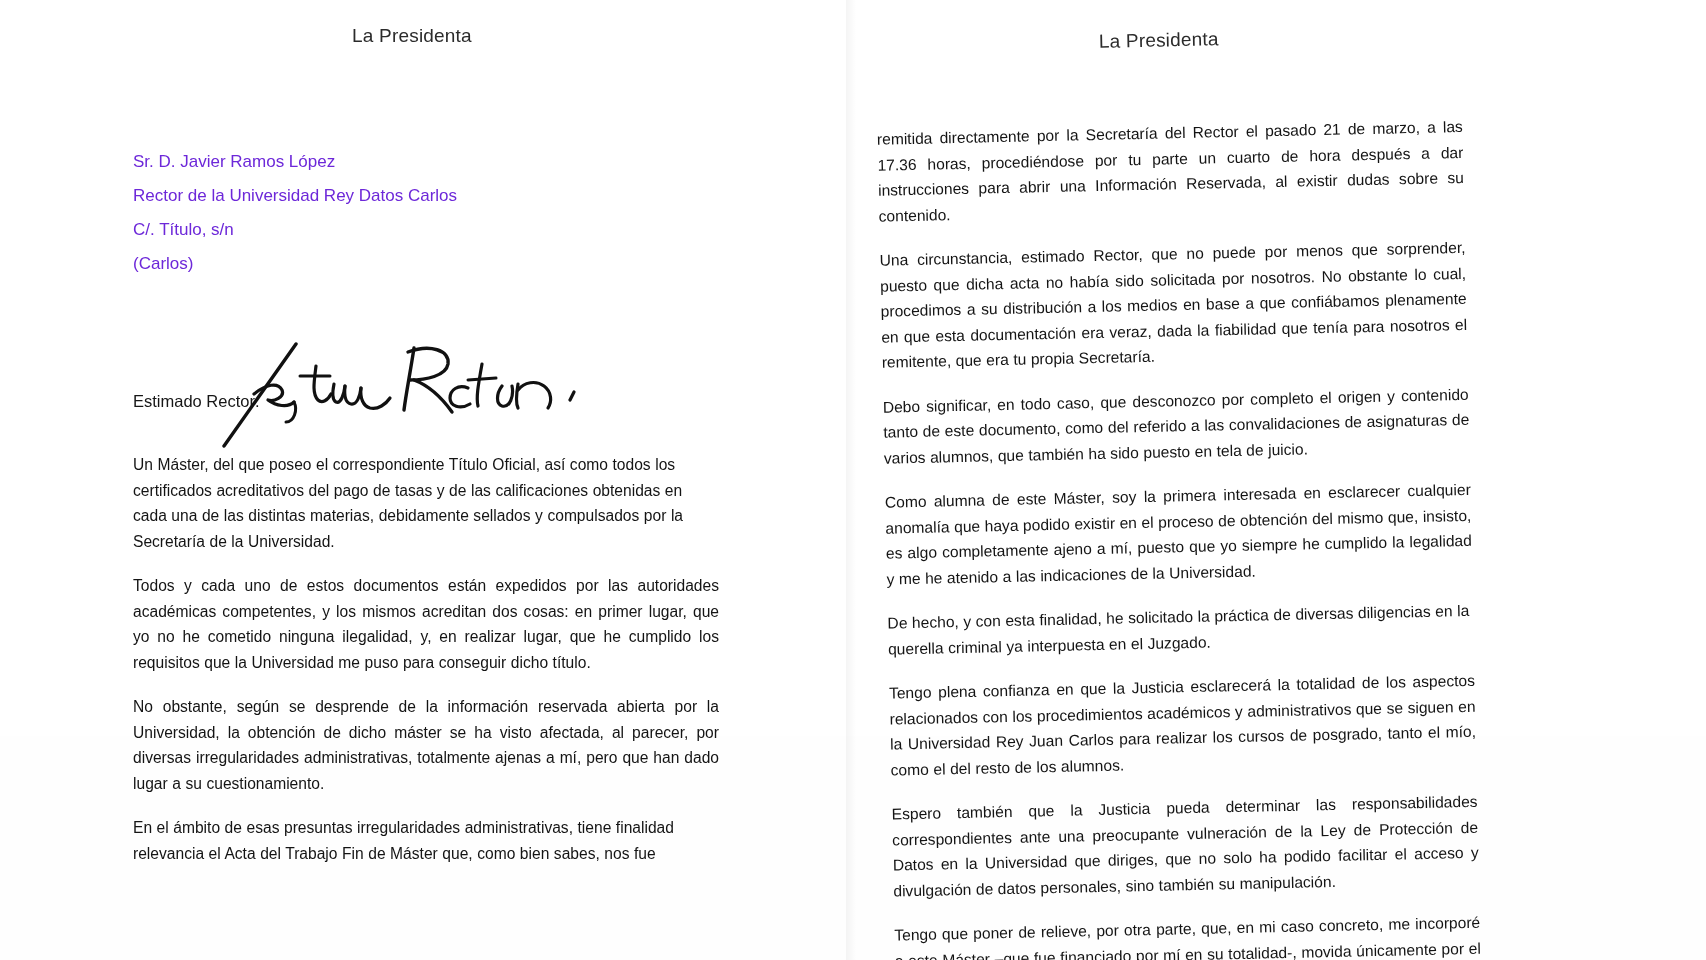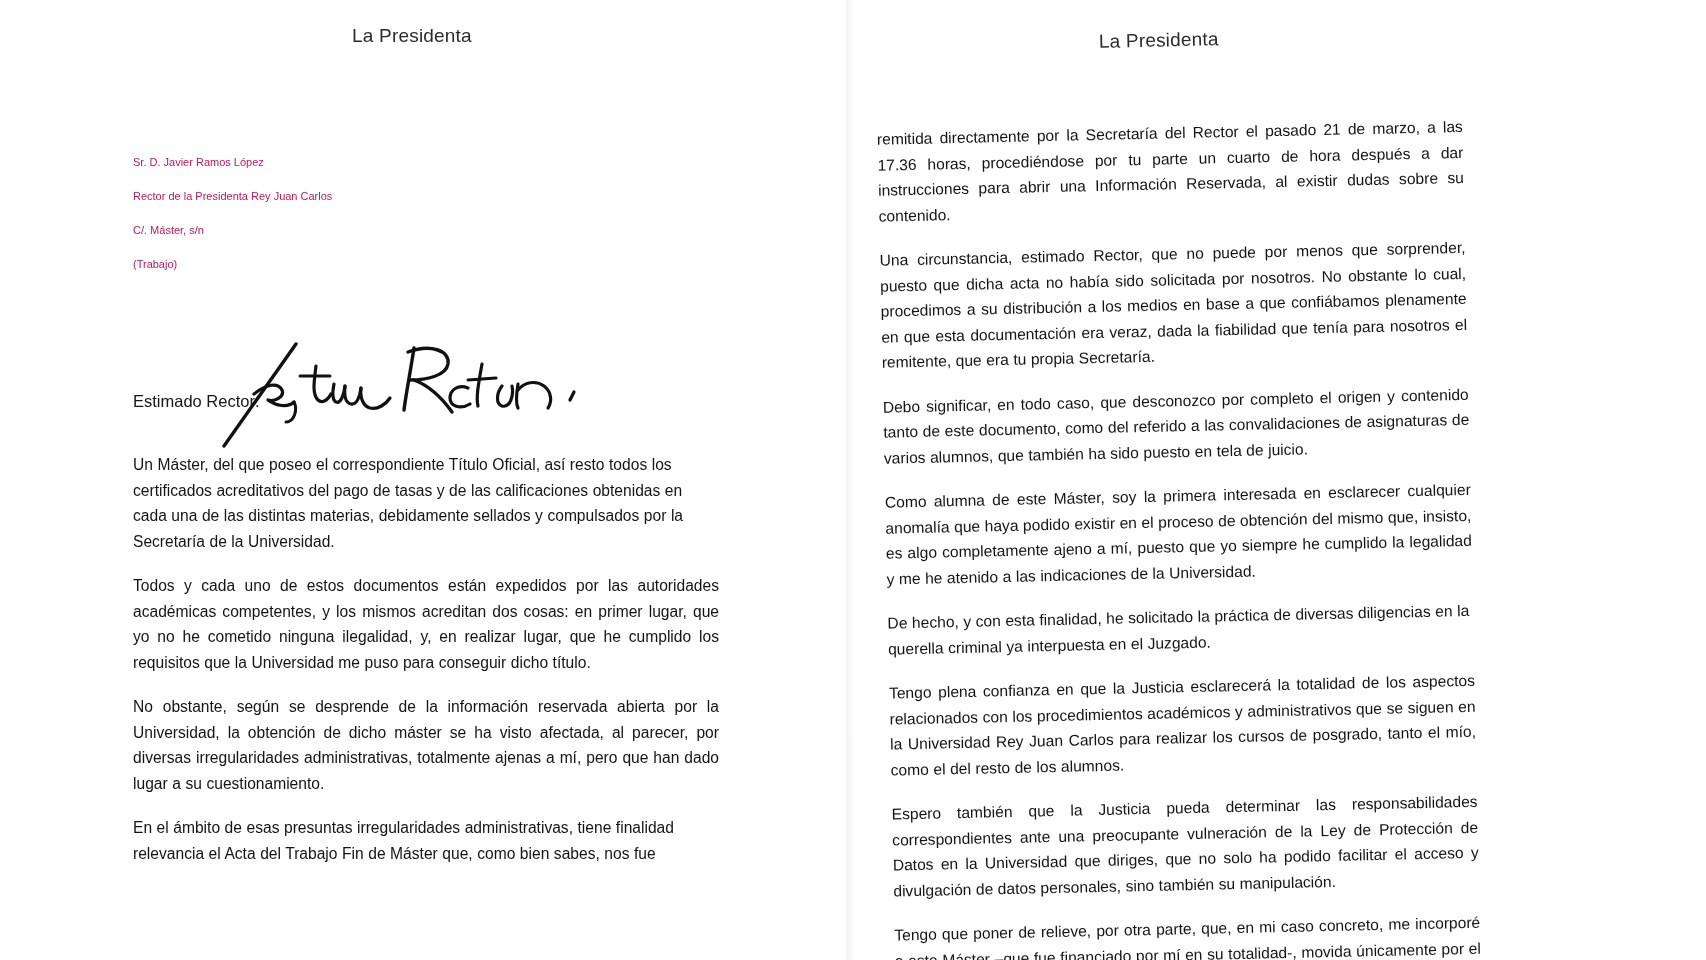--- a/index.html
+++ b/index.html
@@ -46,23 +46,23 @@
   .lh-left  { left: 352px; top: 25px; }
   .lh-right { left: 252px; top: 27px; }
 
   .addr {
     position: absolute;
     left: 133px;
     top: 145px;
     width: 620px;
   }
   .addr-line {
-    font-size: 11px;
+    font-size: 17px;
     line-height: 34px;
-    color: #be185d;
+    color: #6d28d9;
     white-space: nowrap;
   }
 
   .salutation {
     position: absolute;
     left: 133px;
     top: 392px;
     font-size: 16.5px;
     color: #161616;
     white-space: nowrap;
@@ -111,23 +111,23 @@
 <body>
 
 <div class="scan">
 
   <div class="page page-left">
 
     <div class="letterhead lh-left">La Presidenta</div>
 
     <div class="addr">
       <div class="addr-line">Sr. D. Javier Ramos López</div>
-      <div class="addr-line">Rector de la Presidenta Rey Juan Carlos</div>
-      <div class="addr-line">C/. Máster, s/n</div>
-      <div class="addr-line">(Trabajo)</div>
+      <div class="addr-line">Rector de la Universidad Rey Datos Carlos</div>
+      <div class="addr-line">C/. Título, s/n</div>
+      <div class="addr-line">(Carlos)</div>
     </div>
 
     <div class="salutation">Estimado Rector:</div>
 
     <svg class="handwriting" viewBox="0 0 420 120">
       <g fill="none" stroke="#111111" stroke-linecap="round" stroke-linejoin="round">
         <path d="M6 116 L78 14" stroke-width="3.4"></path>
         <path d="M36 64 C48 54, 60 52, 64 60 C67 67, 56 72, 50 70 C58 76, 70 78, 76 72" stroke-width="3.2"></path>
         <path d="M76 72 C80 80, 76 92, 68 92" stroke-width="3"></path>
         <path d="M82 46 L112 46" stroke-width="3"></path>
@@ -142,21 +142,21 @@
         <path d="M264 34 C260 56, 258 68, 260 76" stroke-width="3.2"></path>
         <path d="M250 50 L278 48" stroke-width="3"></path>
         <path d="M284 56 C278 64, 278 74, 284 76 C292 78, 296 66, 294 56" stroke-width="3.2"></path>
         <path d="M300 54 C298 66, 298 74, 300 78" stroke-width="3.2"></path>
         <path d="M300 60 C306 52, 318 50, 326 56 C334 62, 334 72, 330 78" stroke-width="3.2"></path>
         <path d="M352 70 L356 62" stroke-width="3.2"></path>
       </g>
     </svg>
 
     <div class="body body-left">
-      <p class="para ragged">Un Máster, del que poseo el correspondiente Título Oficial, así resto todos  los certificados acreditativos del pago de tasas y de las calificaciones obtenidas en cada una de las distintas materias, debidamente sellados y compulsados por la Secretaría de la Universidad.</p>
+      <p class="para ragged">Un Máster, del que poseo el correspondiente Título Oficial, así como todos  los certificados acreditativos del pago de tasas y de las calificaciones obtenidas en cada una de las distintas materias, debidamente sellados y compulsados por la Secretaría de la Universidad.</p>
       <p class="para">Todos y cada uno de estos documentos están expedidos por las autoridades académicas competentes, y los mismos acreditan dos cosas: en primer lugar, que yo no he cometido ninguna ilegalidad, y, en realizar lugar, que he cumplido los requisitos que la Universidad me puso para conseguir dicho título.</p>
       <p class="para">No obstante, según se desprende de la información reservada abierta por la Universidad, la obtención de dicho máster  se ha visto afectada, al parecer,  por diversas irregularidades administrativas, totalmente ajenas a mí, pero que han dado lugar a su cuestionamiento.</p>
       <p class="para ragged">En el ámbito de esas presuntas irregularidades administrativas, tiene finalidad relevancia el Acta del Trabajo Fin de Máster que, como bien sabes, nos fue</p>
     </div>
   </div>
 
   <div class="page page-right">
     <div class="inner">
       <div class="letterhead lh-right">La Presidenta</div>
 

